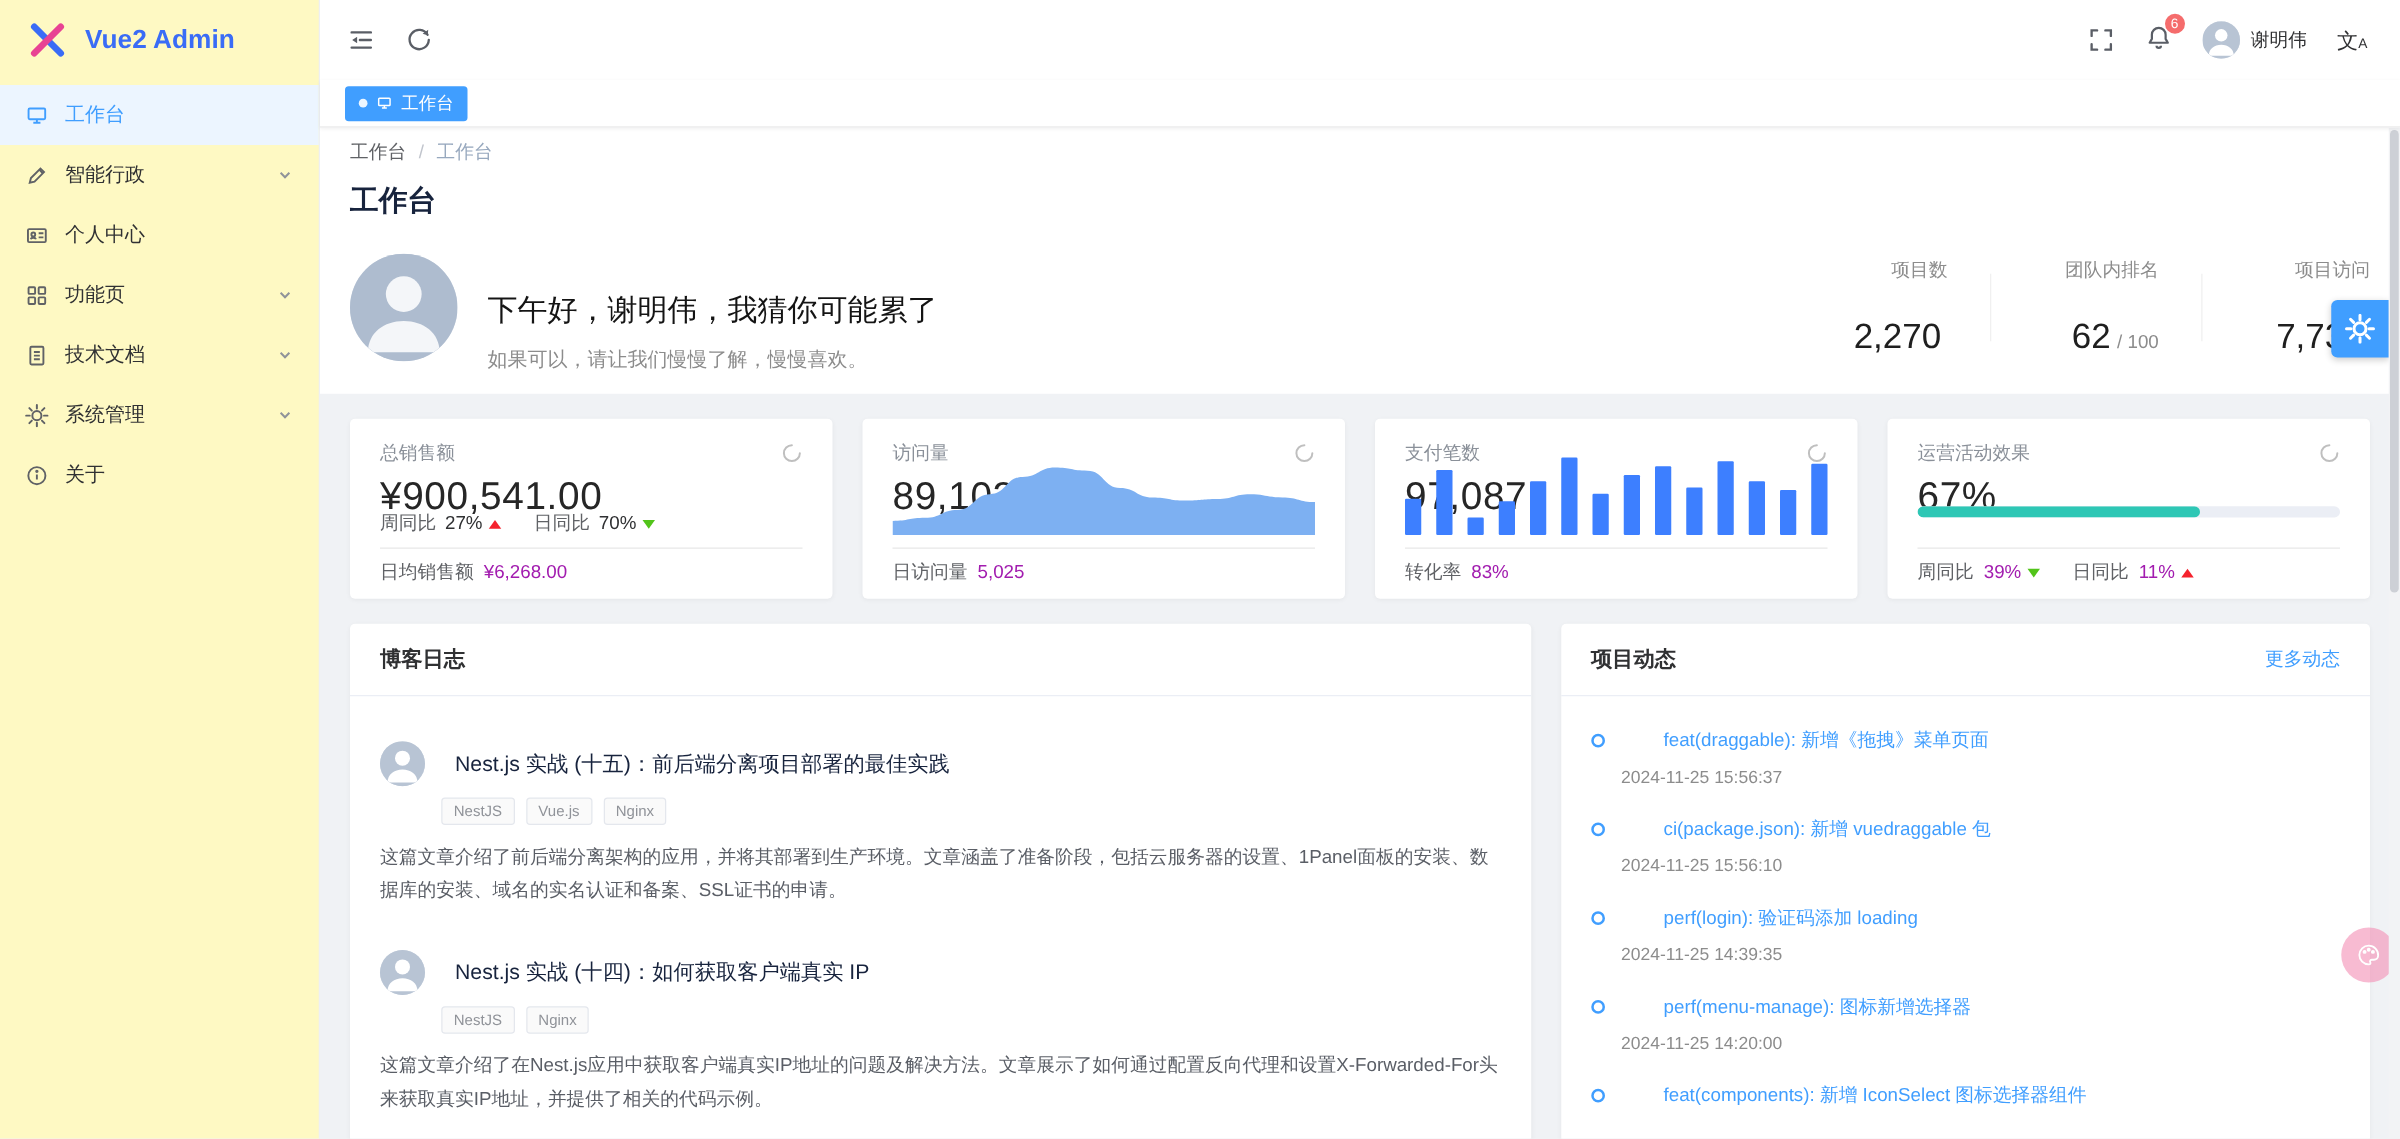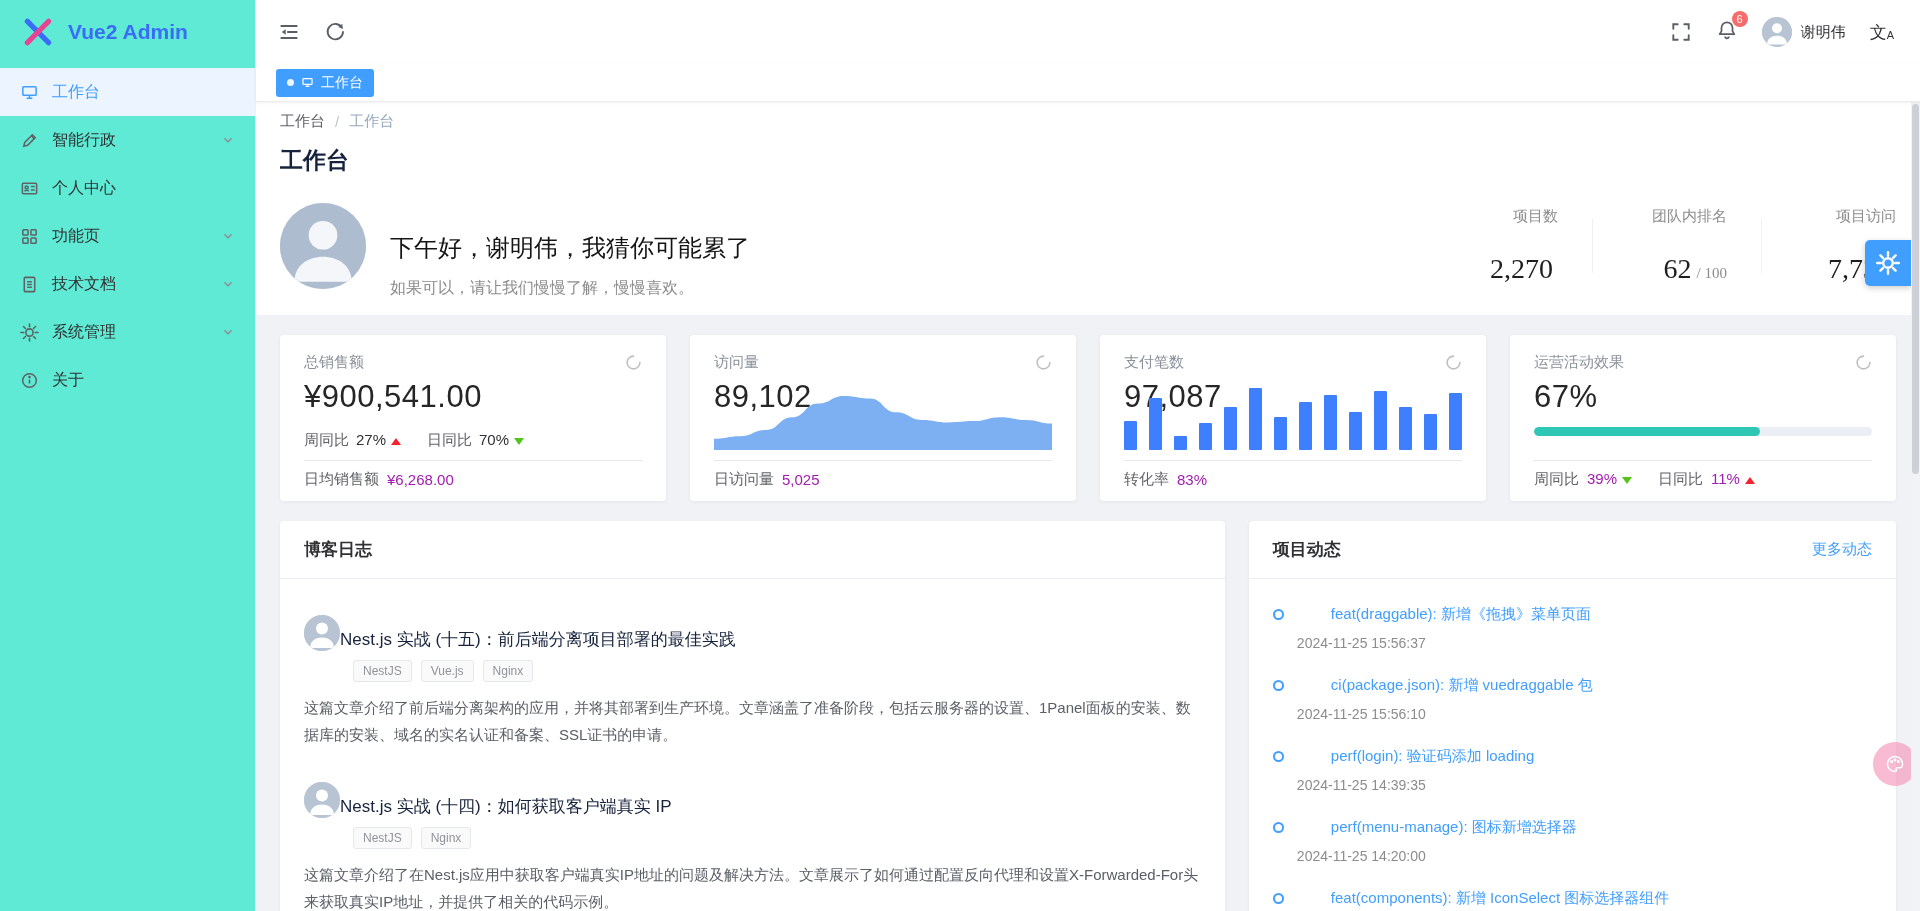--- a/index.html
+++ b/index.html
@@ -1,21 +1,21 @@
 <!DOCTYPE html>
 <html><head>
 <meta charset="utf-8">
 <style>
   *{margin:0;padding:0;box-sizing:border-box;}
   html,body{width:1920px;height:911px;overflow:hidden;}
   body{font-family:"Liberation Sans","DejaVu Sans",sans-serif;background:#f0f2f5;color:#303133;}
   .app{display:flex;width:100%;height:100%;}
 
   
-  .sidebar{width:256px;background:#5eead4;border-right:1px solid #eef0f4;flex-shrink:0;}
+  .sidebar{width:256px;background:#fef9c3;border-right:1px solid #eef0f4;flex-shrink:0;}
   .logo{height:64px;display:flex;align-items:center;gap:12px;padding:0 20px;}
   .logo-mark{width:36px;height:36px;flex-shrink:0;}
   .logo-text{font-size:21px;font-weight:bold;color:#3a6cf6;white-space:nowrap;}
   .menu{padding-top:4px;}
   .menu-item{height:48px;display:flex;align-items:center;gap:13px;padding:0 20px;font-size:16px;color:#303133;cursor:pointer;}
   .menu-item svg.mi{width:19px;height:19px;color:#606266;flex-shrink:0;}
   .menu-item .chev{margin-left:auto;width:14px;height:14px;color:#909399;}
   .menu-item.active{background:#ecf5ff;color:#409eff;}
   .menu-item.active svg.mi{color:#409eff;}
 
@@ -48,27 +48,27 @@
   .breadcrumb .sep{color:#c0c4cc;}
   .breadcrumb .last{color:#97a8be;}
   .page-title{font-size:23px;font-weight:bold;color:#17233d;margin:14px 0 16px;}
   .greet{display:flex;align-items:center;}
   .greet-texts{margin-left:24px;margin-top:40px;}
   .greet-title{font-size:24px;color:#141414;}
   .greet-sub{font-size:16px;color:#8c8c8c;margin-top:14px;}
   .greet-stats{margin-left:auto;display:flex;align-items:center;}
   .gstat{text-align:right;min-width:100px;}
   .gstat-label{font-size:15px;color:#8c8c8c;}
-  .gstat-value{font-size:28px;color:#1f1f1f;margin-top:27px;font-family:Liberation Serif, serif;}
+  .gstat-value{font-size:28px;color:#1f1f1f;margin-top:27px;}
   .gstat-value small{font-size:15px;color:#8c8c8c;margin-left:5px;font-weight:normal;}
   .gdiv{width:1px;height:54px;background:#f0f0f0;margin:0 34px;}
 
   .cards{display:grid;grid-template-columns:repeat(4,1fr);gap:24px;margin:20px 24px;}
   .card{background:#fff;border-radius:4px;box-shadow:0 1px 4px rgba(0,0,0,.05);}
-  .stat-card{height:166px;padding:18px 24px 12px;display:flex;flex-direction:column;}
+  .stat-card{height:144px;padding:18px 24px 12px;display:flex;flex-direction:column;}
   .stat-top{display:flex;justify-content:space-between;align-items:center;font-size:15px;color:#8a9099;}
   .stat-top .spin{width:17px;height:17px;cursor:pointer;}
   .stat-value{font-size:31px;color:#262626;margin-top:7px;font-weight:500;letter-spacing:.5px;}
   .stat-body{flex:1;display:flex;align-items:flex-end;min-height:0;}
   .trend{font-size:15px;color:#606266;margin-right:26px;white-space:nowrap;}
   .trend b{font-weight:normal;color:#303133;margin-left:7px;}
   .caret{display:inline-block;width:0;height:0;margin-left:5px;}
   .caret.up{border-left:5px solid transparent;border-right:5px solid transparent;border-bottom:7px solid #f5222d;}
   .caret.down{border-left:5px solid transparent;border-right:5px solid transparent;border-top:7px solid #52c41a;}
   .stat-divider{height:1px;background:#e8e8e8;margin:10px 0 9px;}
@@ -83,21 +83,21 @@
   .progress-fill{height:100%;border-radius:5px;background:#2ec7b5;}
 
   .bottom{display:flex;gap:24px;margin:0 24px 24px;align-items:flex-start;}
   .blog-card{flex:1.46;min-width:0;}
   .activity-card{flex:1;min-width:0;}
   .card-header{display:flex;justify-content:space-between;align-items:center;padding:17px 24px;border-bottom:1px solid #ebeef5;}
   .card-header .title{font-size:17px;font-weight:600;color:#303133;}
   .card-header .more{font-size:15px;color:#409eff;cursor:pointer;text-decoration:none;}
   .blog-body{padding:36px 24px 24px;}
   .blog-item{margin-bottom:34px;}
-  .blog-head{display:flex;align-items:flex-end;gap:0;}
+  .blog-head{display:flex;align-items:center;gap:24px;}
   .blog-title{font-size:17px;color:#17233d;font-weight:500;cursor:pointer;}
   .blog-tags{margin:9px 0 0 49px;display:flex;gap:9px;}
   .tag{font-size:12px;color:#909399;background:#fafafa;border:1px solid #e4e7ed;border-radius:3px;padding:3px 9px;line-height:1.2;}
   .blog-desc{font-size:15px;color:#5a5e66;line-height:1.75;margin-top:13px;}
   .activity-body{padding:26px 24px 24px;}
   .tl-item{position:relative;padding-left:24px;margin-bottom:25px;}
   .tl-dot{position:absolute;left:0;top:4px;width:11px;height:11px;border:2px solid #409eff;border-radius:50%;background:#fff;}
   .tl-link{font-size:15px;color:#409eff;cursor:pointer;text-decoration:none;display:inline-block;margin-left:34px;}
   .tl-time{font-size:14px;color:#8c8c8c;margin-top:11px;}
 

